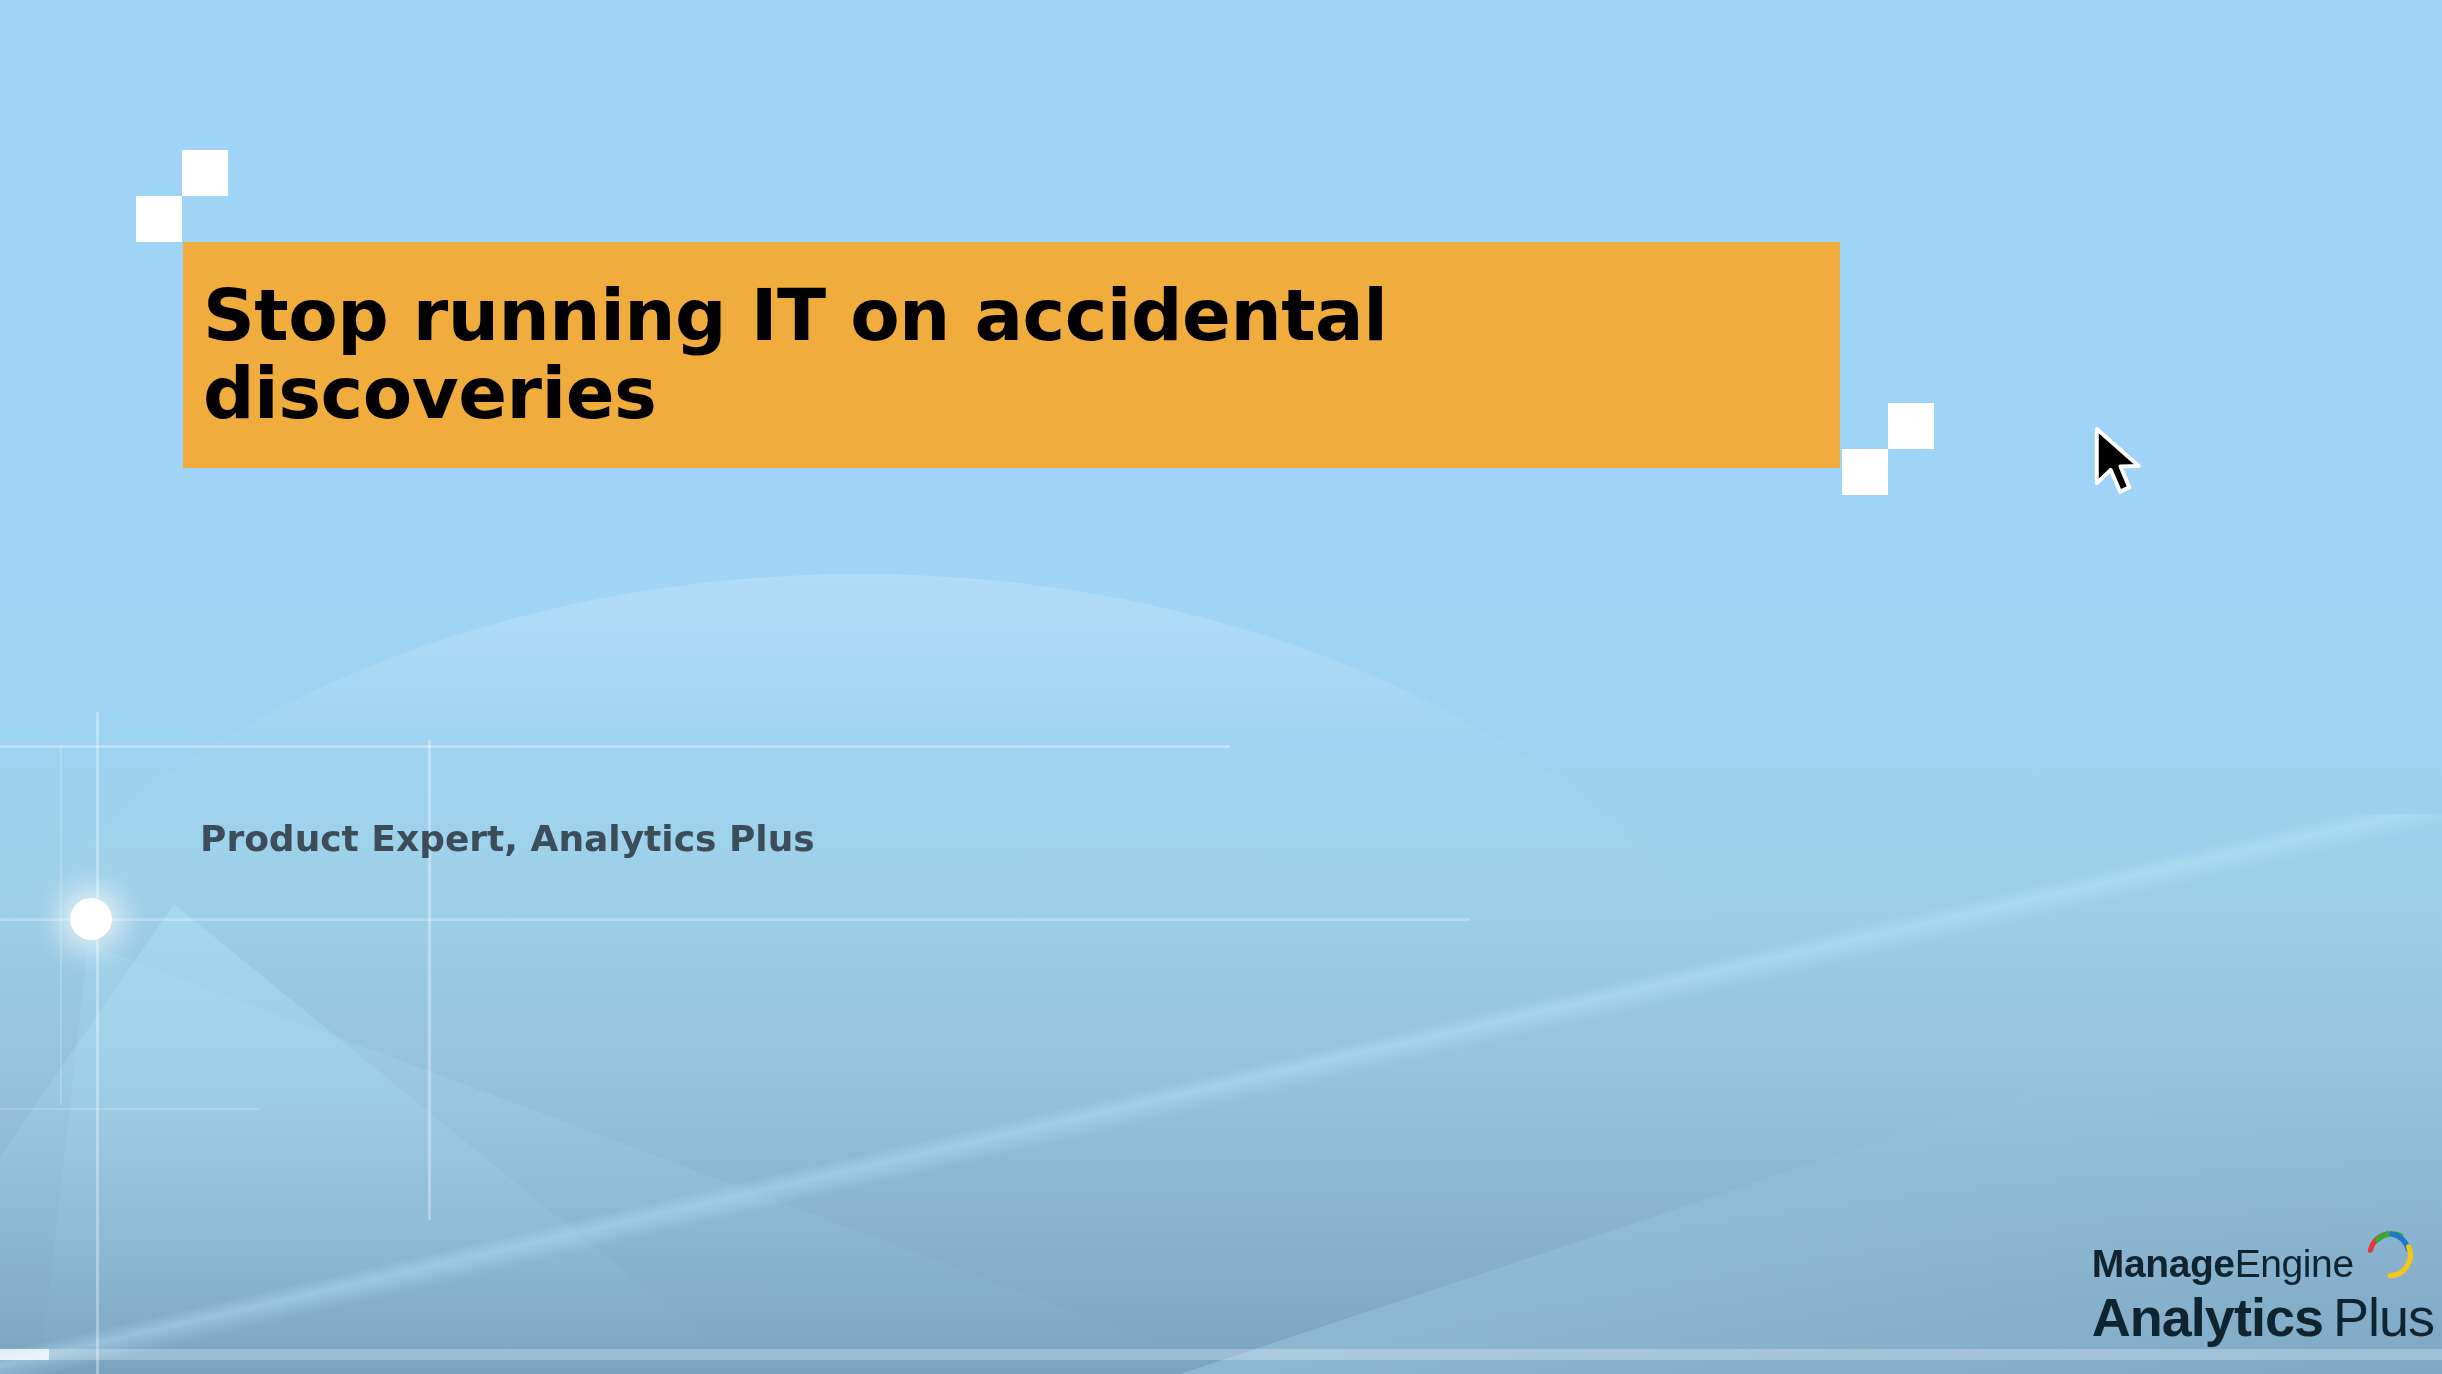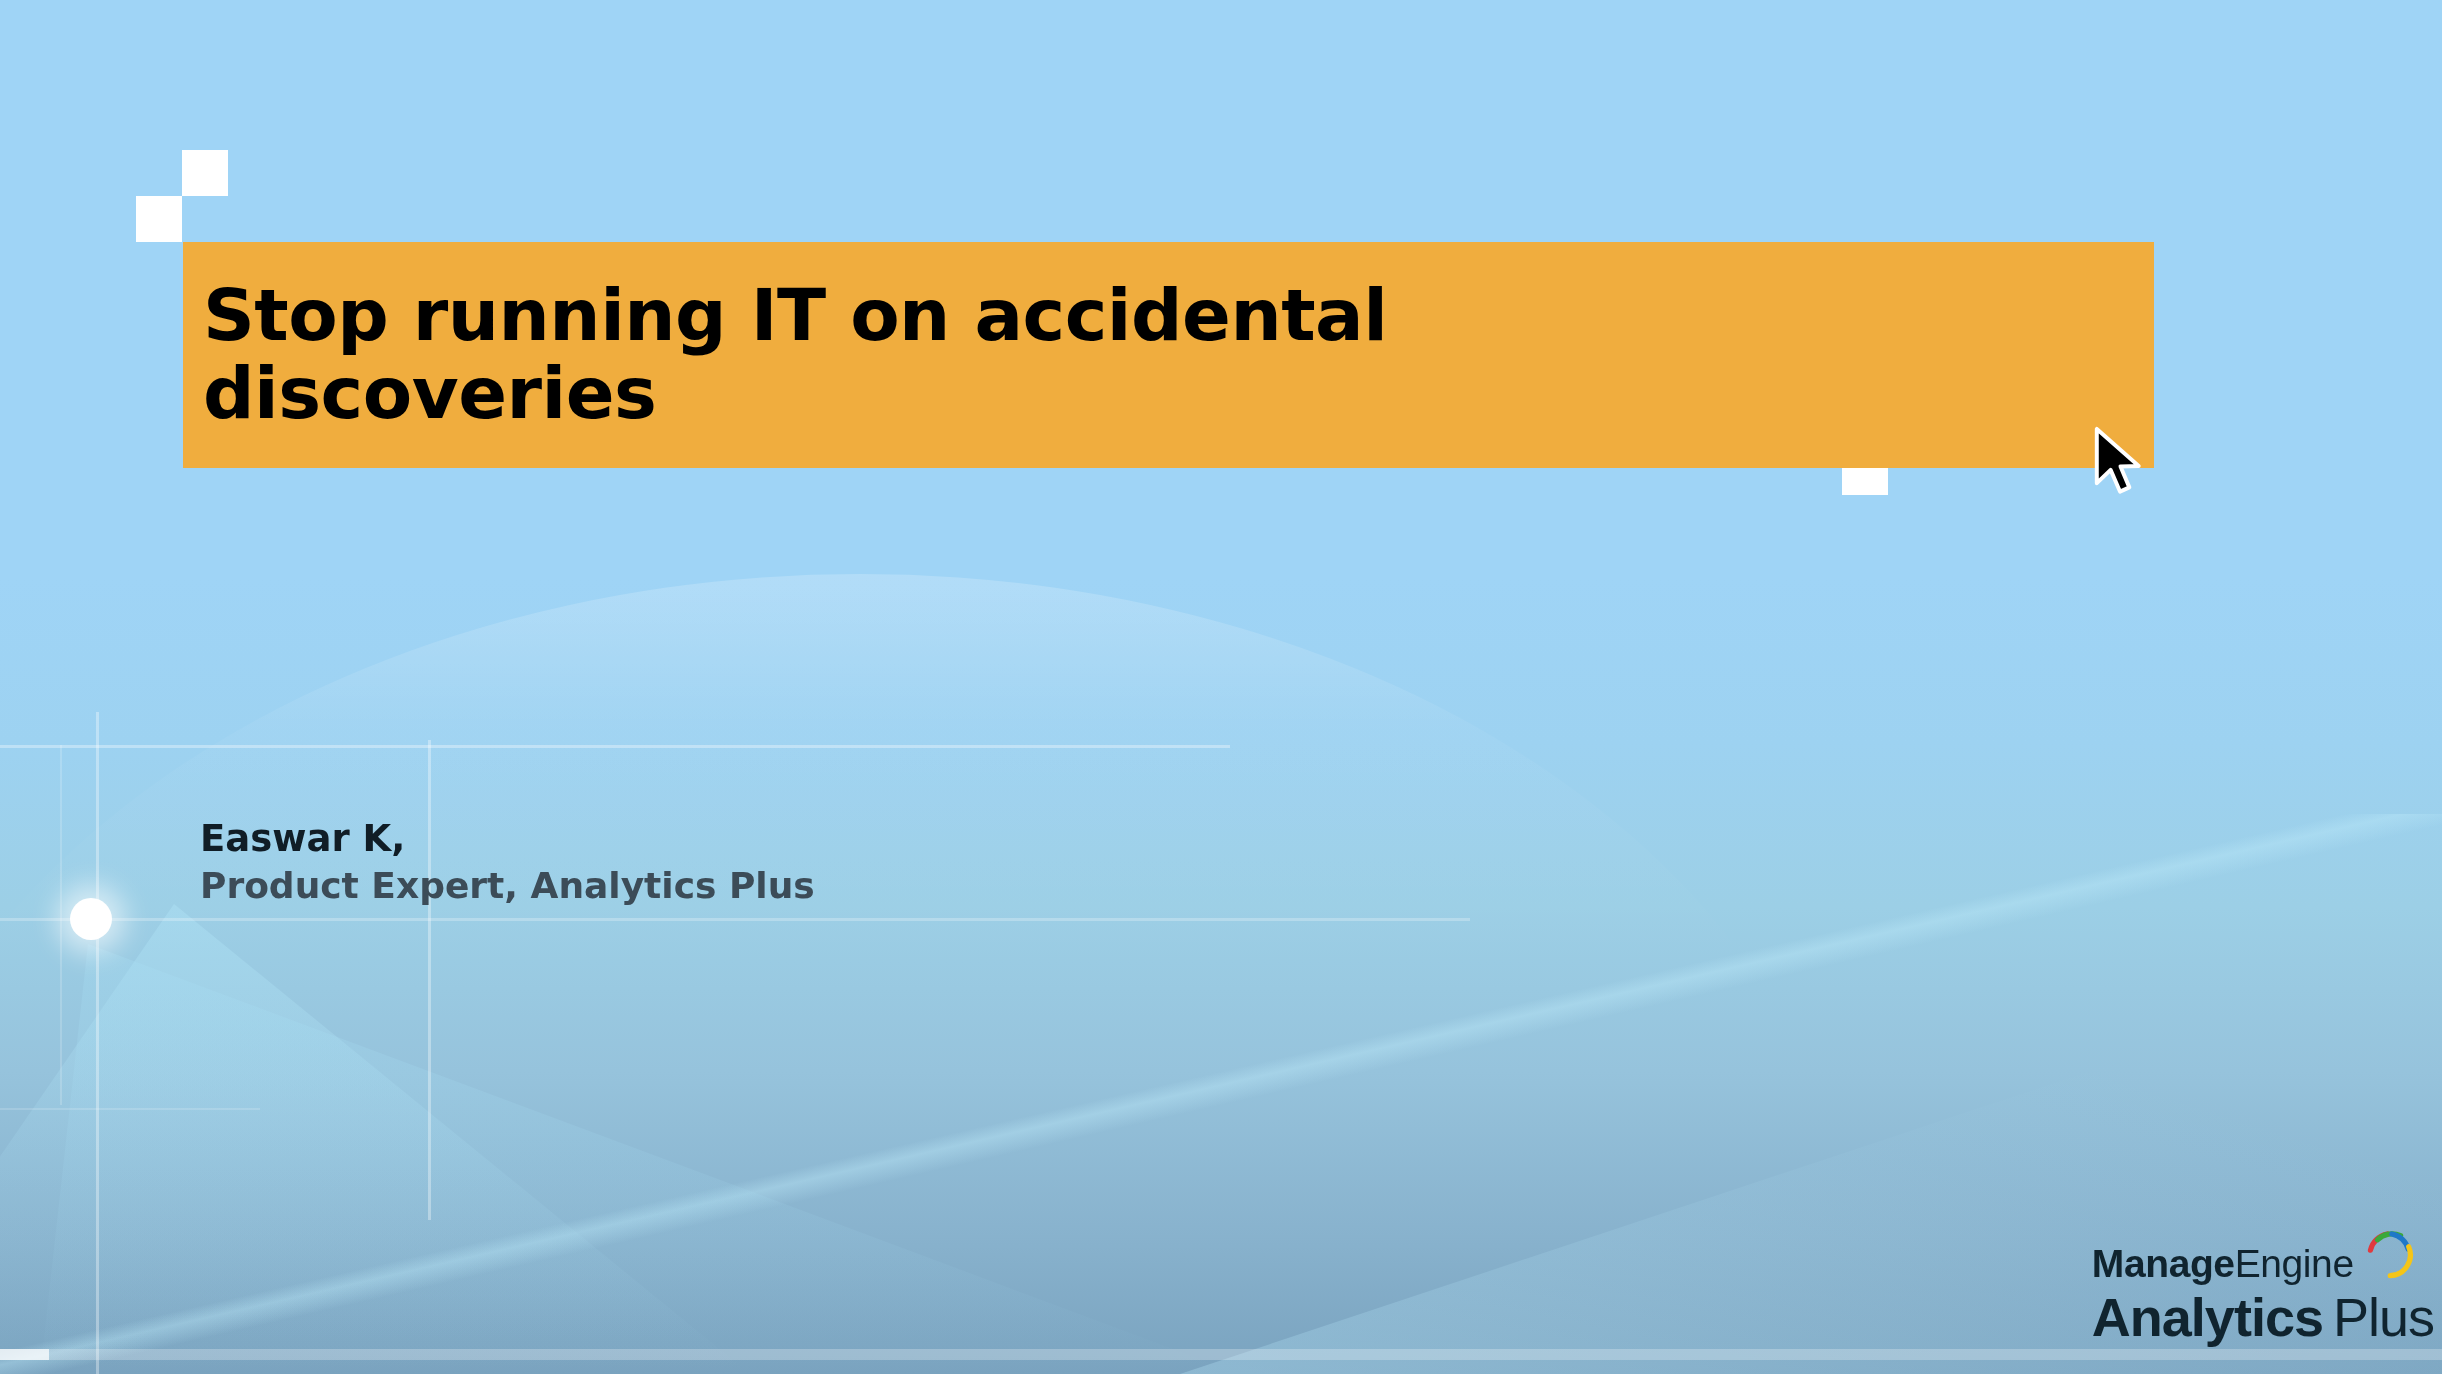--- a/index.html
+++ b/index.html
@@ -113,21 +113,21 @@
   .sq { position:absolute; background:#ffffff; }
   .sq-tl-a { left:182px; top:150px; width:46px; height:46px; }   
   .sq-tl-b { left:136px; top:196px; width:46px; height:46px; }   
   .sq-br-a { left:1888px; top:403px; width:46px; height:46px; }  
   .sq-br-b { left:1842px; top:449px; width:46px; height:46px; }  
 
   
   .title-bar {
     position:absolute;
     left:183px; top:242px;
-    width:1971px; height:226px;
+    width:1657px; height:226px;
     background:#f0ad3e;
     display:flex;
     align-items:center;
   }
   .title-text {
     margin-left:20px;
     color:#000000;
     font-family:"DejaVu Sans", sans-serif;
     font-weight:700;
     font-size:72px;
@@ -237,21 +237,20 @@
   <div class="sq sq-tl-b"></div>
   <div class="sq sq-br-a"></div>
   <div class="sq sq-br-b"></div>
 
   <div class="title-bar">
     <div class="title-text">Stop running IT on accidental
 discoveries</div>
   </div>
 
   <div class="speaker">
-    <div class="speaker-name">Easwar K,</div>
     <div class="speaker-role">Product Expert, Analytics Plus</div>
   </div>
 
   <div class="logo">
     <div class="logo-row1">
       <span class="logo-manage">Manage</span><span class="logo-engine">Engine</span>
       <svg class="logo-swoosh" viewBox="0 0 100 100">
         <path d="M18 40 A36 36 0 0 1 47 12" fill="none" stroke="#e03a3e" stroke-width="9" stroke-linecap="round"></path>
         <path d="M30 22 A36 36 0 0 1 70 15" fill="none" stroke="#3aa93a" stroke-width="9" stroke-linecap="round"></path>
         <path d="M55 12 A36 36 0 0 1 83 38" fill="none" stroke="#1f78c8" stroke-width="9" stroke-linecap="round"></path>

